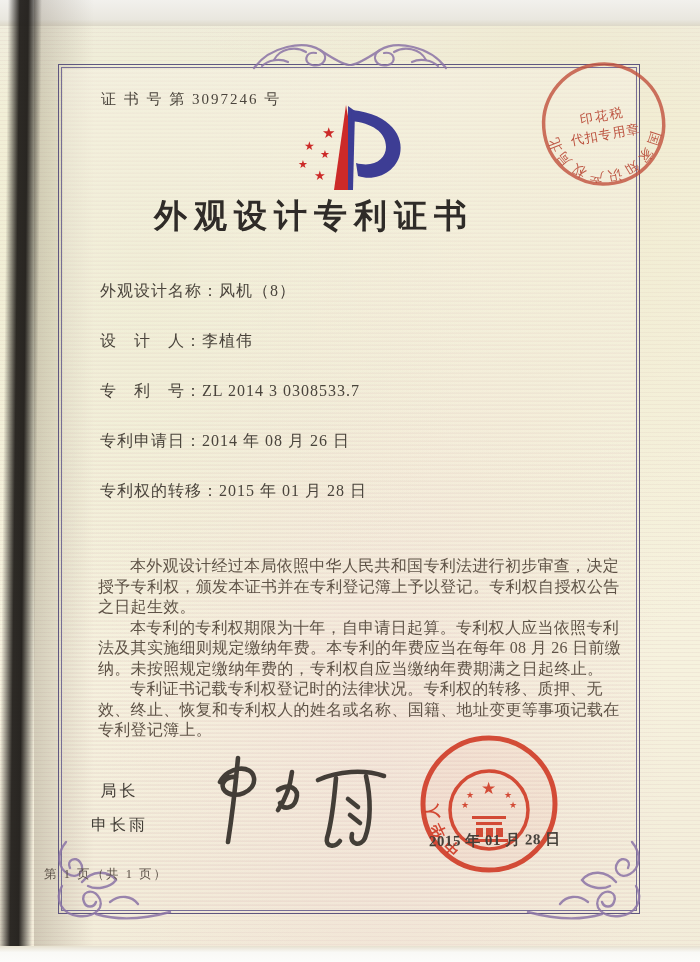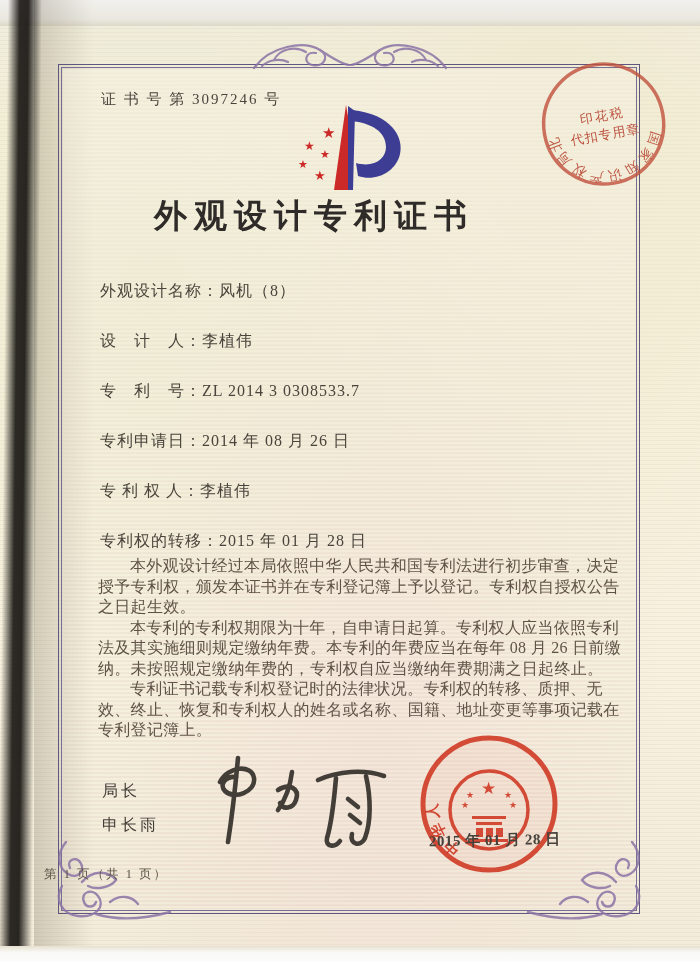--- a/index.html
+++ b/index.html
@@ -44,22 +44,22 @@
   .fields{position:absolute;left:100px;top:281px;width:490px;}
   .field-row{height:20px;line-height:20px;margin-bottom:30px;font-size:16px;
     color:#4a443c;white-space:nowrap;}
   .field-row .lbl{letter-spacing:1px;margin-top:12px;}
   .field-row .val{letter-spacing:1px;}
 
   .paragraphs{position:absolute;left:98px;top:556px;width:526px;
     font-size:16px;line-height:20.5px;letter-spacing:.3px;color:#5f5347;}
   .paragraphs p{margin:0;text-indent:2em;}
 
-  .sig-block{position:absolute;left:102px;top:781px;color:#423d36;
-    font-family:"Liberation Sans","DejaVu Sans",sans-serif;font-size:16px;}
+  .sig-block{position:absolute;left:91px;top:781px;color:#423d36;
+    font-family:"Liberation Sans","DejaVu Sans",sans-serif;font-size:16px;text-align:center;}
   .sig-block div{margin-bottom:13px;letter-spacing:3px;}
 
   .signature{position:absolute;left:198px;top:746px;}
 
   .seal{position:absolute;}
   .seal-date{position:absolute;left:429px;top:831px;font-size:15px;color:#45403a;
     letter-spacing:.5px;transform:rotate(-1deg);font-weight:600;}
 
   .footer{position:absolute;left:58px;top:866px;width:580px;text-align:left;
     transform:translateX(-14px);font-size:12.5px;letter-spacing:2px;color:#5c5248;}
@@ -164,23 +164,20 @@
       <span class="lbl">外观设计名称：</span><span class="val">风机（8）</span>
     </div>
     <div class="field-row">
       <span class="lbl">设　计　人：</span><span class="val">李植伟</span>
     </div>
     <div class="field-row">
       <span class="lbl">专　利　号：</span><span class="val">ZL 2014 3 0308533.7</span>
     </div>
     <div class="field-row">
       <span class="lbl">专利申请日：</span><span class="val">2014 年 08 月 26 日</span>
-    </div>
-    <div class="field-row">
-      <span class="lbl">专 利 权 人：</span><span class="val">李植伟</span>
     </div>
     <div class="field-row">
       <span class="lbl">专利权的转移：</span><span class="val">2015 年 01 月 28 日</span>
     </div>
   </div>
 
   <div class="paragraphs">
     <p>本外观设计经过本局依照中华人民共和国专利法进行初步审查，决定授予专利权，颁发本证书并在专利登记簿上予以登记。专利权自授权公告之日起生效。</p>
     <p>本专利的专利权期限为十年，自申请日起算。专利权人应当依照专利法及其实施细则规定缴纳年费。本专利的年费应当在每年 08 月 26 日前缴纳。未按照规定缴纳年费的，专利权自应当缴纳年费期满之日起终止。</p>
     <p>专利证书记载专利权登记时的法律状况。专利权的转移、质押、无效、终止、恢复和专利权人的姓名或名称、国籍、地址变更等事项记载在专利登记簿上。</p>

